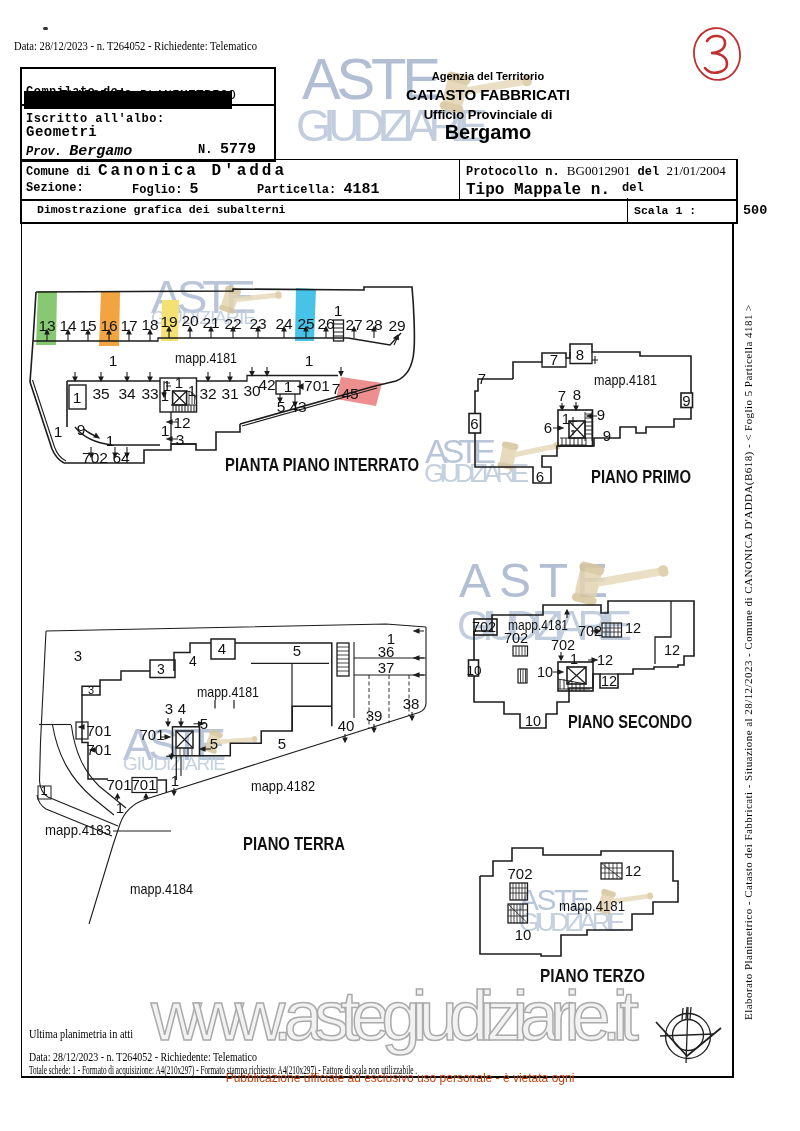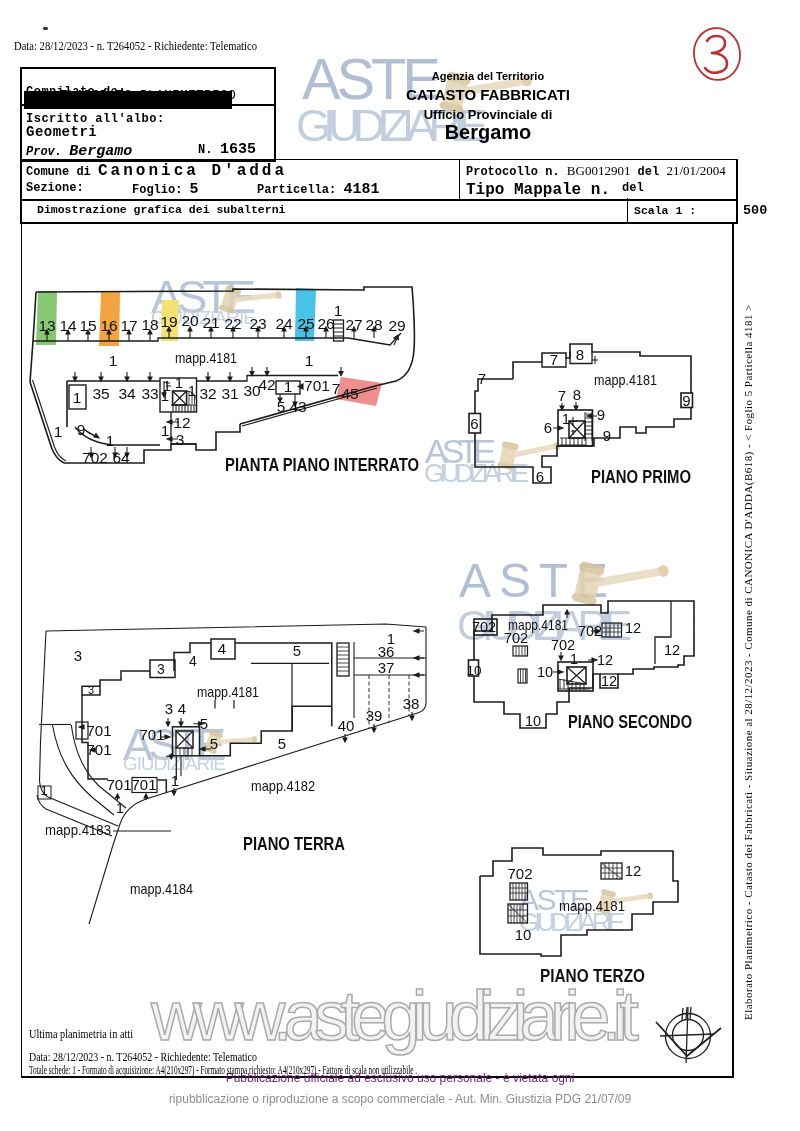--- a/index.html
+++ b/index.html
@@ -59,21 +59,21 @@
   <div class="abs" style="left:43px;top:27px;width:5px;height:3px;background:#333;border-radius:2px;"></div>
 
   <div class="abs" style="left:20px;top:67px;width:252px;height:91px;border:2px solid #000;">
     <div class="abs mono" style="left:0;top:0;width:252px;border-bottom:2px solid #000;text-align:center;font-weight:normal;font-size:13px;padding:19px 0 1px 0;letter-spacing:0.2px;">ELABORATO PLANIMETRICO</div>
     <div class="abs mono" style="left:4px;top:16px;font-size:12px;font-weight:bold;letter-spacing:0.5px;">Compilato da:</div>
     <div class="abs" style="left:2px;top:22px;width:208px;height:18px;background:#000;"></div>
     <div class="abs mono" style="left:4px;top:43px;font-size:12px;font-weight:bold;letter-spacing:0.5px;">Iscritto all'albo:</div>
     <div class="abs mono" style="left:4px;top:55px;font-size:14px;font-weight:bold;letter-spacing:0.5px;">Geometri</div>
     <div class="abs mono" style="left:4px;top:74px;font-size:12px;font-weight:bold;font-style:italic;">Prov. <span style="font-size:15px;">Bergamo</span></div>
     <div class="abs mono" style="left:176px;top:74px;font-size:12px;font-weight:bold;">N.</div>
-    <div class="abs mono" style="left:198px;top:72px;font-size:15px;font-weight:bold;">1635</div>
+    <div class="abs mono" style="left:198px;top:72px;font-size:15px;font-weight:bold;">5779</div>
   </div>
 
   <div class="abs" style="left:394px;top:68px;width:260px;">
     <div class="abs" style="left:14px;top:2px;width:160px;text-align:center;font-weight:bold;font-size:11px;">Agenzia del Territorio</div>
     <div class="abs" style="left:0px;top:18px;width:188px;text-align:center;font-weight:bold;font-size:15px;">CATASTO FABBRICATI</div>
     <div class="abs" style="left:14px;top:39px;width:160px;text-align:center;font-weight:bold;font-size:13px;">Ufficio Provinciale di</div>
     <div class="abs" style="left:14px;top:53px;width:160px;text-align:center;font-weight:bold;font-size:20px;">Bergamo</div>
   </div>
 
   <div class="abs" style="left:20px;top:159px;width:714px;height:39px;border:2px solid #000;border-top:1.5px solid #000;">
@@ -88,22 +88,21 @@
   </div>
 
   <div class="abs" style="left:20px;top:198px;width:714px;height:24px;border:2px solid #000;border-top:none;">
     <div class="mono abs" style="left:15px;top:5px;font-size:11.5px;font-weight:bold;">Dimostrazione grafica dei subalterni</div>
     <div class="abs" style="left:605px;top:0;width:0;height:24px;border-left:1.5px solid #000;"></div>
     <div class="mono abs" style="left:612px;top:5px;font-size:11.5px;font-weight:bold;white-space:nowrap;">Scala 1 : <span style="font-size:13.5px;margin-left:40px;">500</span></div>
   </div>
 
   <div class="abs" style="left:21px;top:222px;width:710px;height:854px;border-left:1.5px solid #000;border-right:2px solid #000;border-bottom:2px solid #000;"></div>
 
-  <div class="abs" style="left:0px;top:1071px;width:800px;text-align:center;font-size:12px;color:#701a75;">Pubblicazione ufficiale ad esclusivo uso personale - è vietata ogni</div>
-  <div class="abs" style="left:0px;top:1092px;width:800px;text-align:center;font-size:12px;color:#8d8d8d;">ripubblicazione o riproduzione a scopo commerciale - Aut. Min. Giustizia PDG 21/07/09</div>
+  <div class="abs" style="left:0px;top:1071px;width:800px;text-align:center;font-size:12px;color:#c2410c;">Pubblicazione ufficiale ad esclusivo uso personale - è vietata ogni</div>
 
   <div class="abs serif" style="left:742px;top:1020px;font-size:11px;letter-spacing:0.45px;white-space:nowrap;transform-origin:0 0;transform:rotate(-90deg);">Elaborato Planimetrico - Catasto dei Fabbricati - Situazione al 28/12/2023 - Comune di CANONICA D'ADDA(B618) - &lt; Foglio 5 Particella 4181 &gt;</div>
 
   <svg class="abs" style="left:0;top:0;" width="800" height="1131" viewBox="0 0 800 1131">
 
     <g stroke="#c03030" fill="none" stroke-width="1.8">
       <ellipse cx="717" cy="54" rx="23" ry="26" transform="rotate(-8 717 54)"></ellipse>
       <path d="M707,41 C711,34 725,34 725,43 C725,51 716,53 711,53 C719,53 727,56 727,64 C727,73 711,76 705,68" fill="none" stroke="#c03030" stroke-width="2.6" stroke-linecap="round"></path>
     </g>
 

